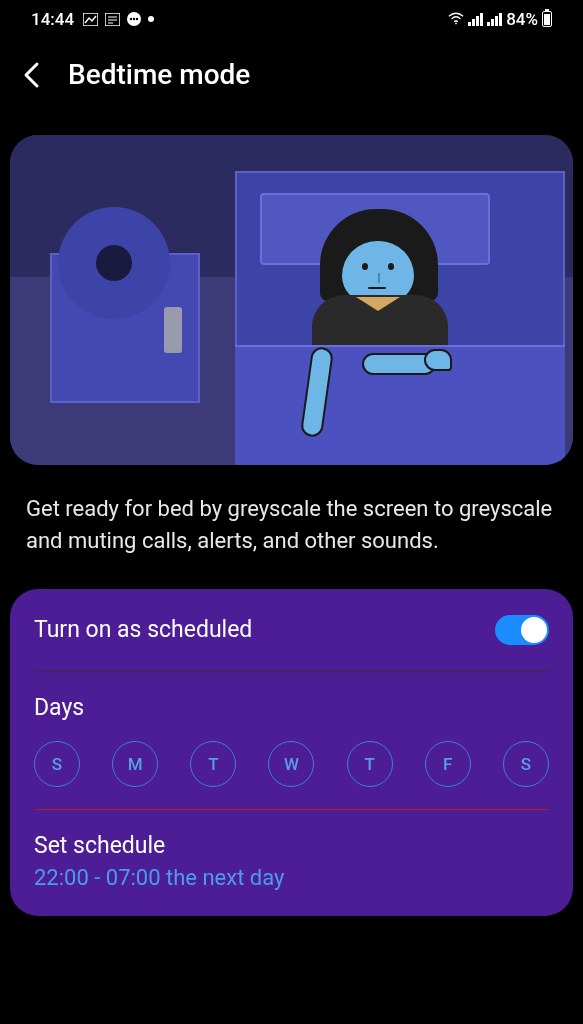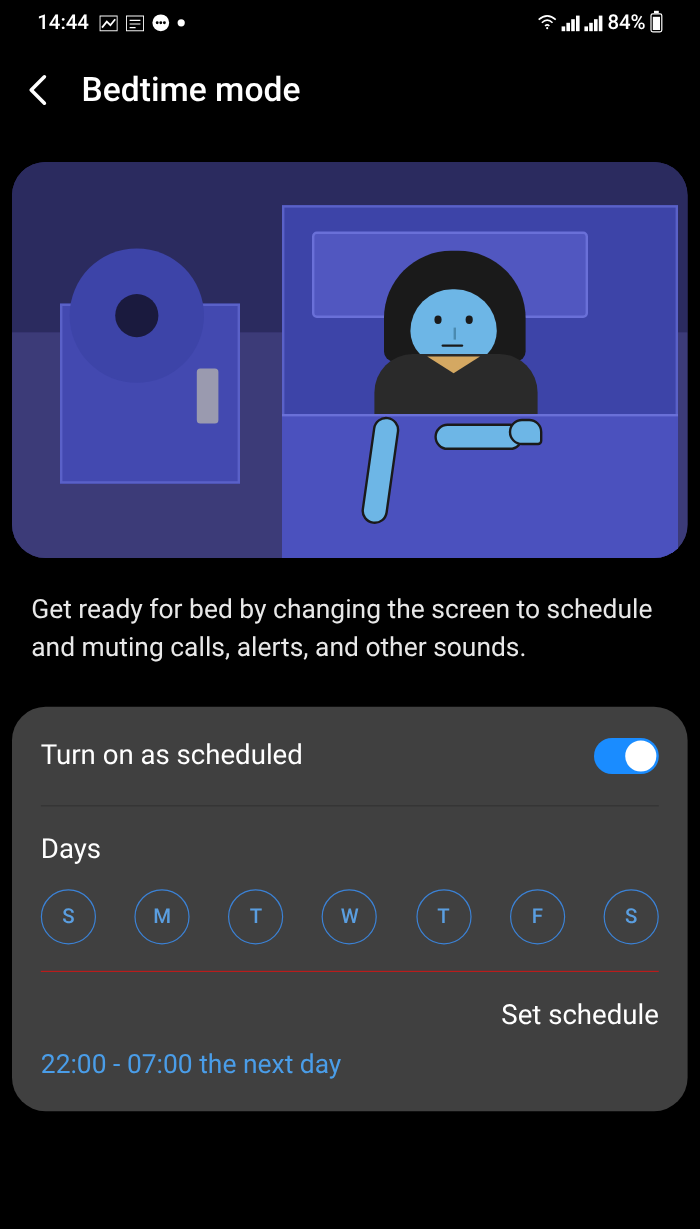--- a/index.html
+++ b/index.html
@@ -175,21 +175,21 @@
       border-radius: 12px 12px 4px 12px;
     }
     .description {
       padding: 28px 26px 32px;
       font-size: 22px;
       line-height: 1.45;
       color: #e8e8e8;
     }
     .settings-card {
       margin: 0 10px;
-      background: #404040;
+      background: #4c1d95;
       border-radius: 28px;
       padding: 0 24px;
     }
     .setting-row {
       display: flex;
       justify-content: space-between;
       align-items: center;
       padding: 26px 0;
       border-bottom: 1px solid #333;
     }
@@ -223,21 +223,21 @@
       border: 1.5px solid #3b82d6;
       border-radius: 50%;
       display: flex;
       align-items: center;
       justify-content: center;
       color: #5a9ee0;
       font-size: 17px;
       font-weight: 500;
     }
     .schedule-section { padding: 22px 0 26px; }
-    .schedule-title { font-size: 23px; margin-bottom: 16px; text-align: right; }
+    .schedule-title { font-size: 23px; margin-bottom: 6px; }
     .schedule-time { font-size: 22px; color: #4a9de8; }
     .signal { display: inline-flex; gap: 1px; align-items: flex-end; height: 14px; }
     .signal span { width: 3px; background: #fff; }
     .signal span:nth-child(1){height:4px;}
     .signal span:nth-child(2){height:7px;}
     .signal span:nth-child(3){height:10px;}
     .signal span:nth-child(4){height:13px;}
     .battery { width: 10px; height: 16px; border: 1.5px solid #fff; border-radius: 2px; position: relative; }
     .battery::before { content:''; position:absolute; top:-3px; left:2px; width:4px; height:2px; background:#fff; }
     .battery::after { content:''; position:absolute; bottom:1px; left:1px; right:1px; height:82%; background:#fff; }
@@ -325,21 +325,21 @@
   <div class="nose"></div>
   <div class="mouth"></div>
   <div class="shirt"></div>
   <div class="collar"></div>
   <div class="sheet-top"></div>
   <div class="arm-left"></div>
   <div class="arm-right"></div>
   <div class="hand-right"></div>
 </div>
 
-<div class="description">Get ready for bed by changing the screen to schedule and muting calls, alerts, and other sounds.</div>
+<div class="description">Get ready for bed by greyscale the screen to greyscale and muting calls, alerts, and other sounds.</div>
 
 <div class="settings-card">
   <div class="setting-row">
     <div class="setting-label">Turn on as scheduled</div>
     <div class="toggle">
       <div class="toggle-knob"></div>
     </div>
   </div>
 
   <div class="days-section">

